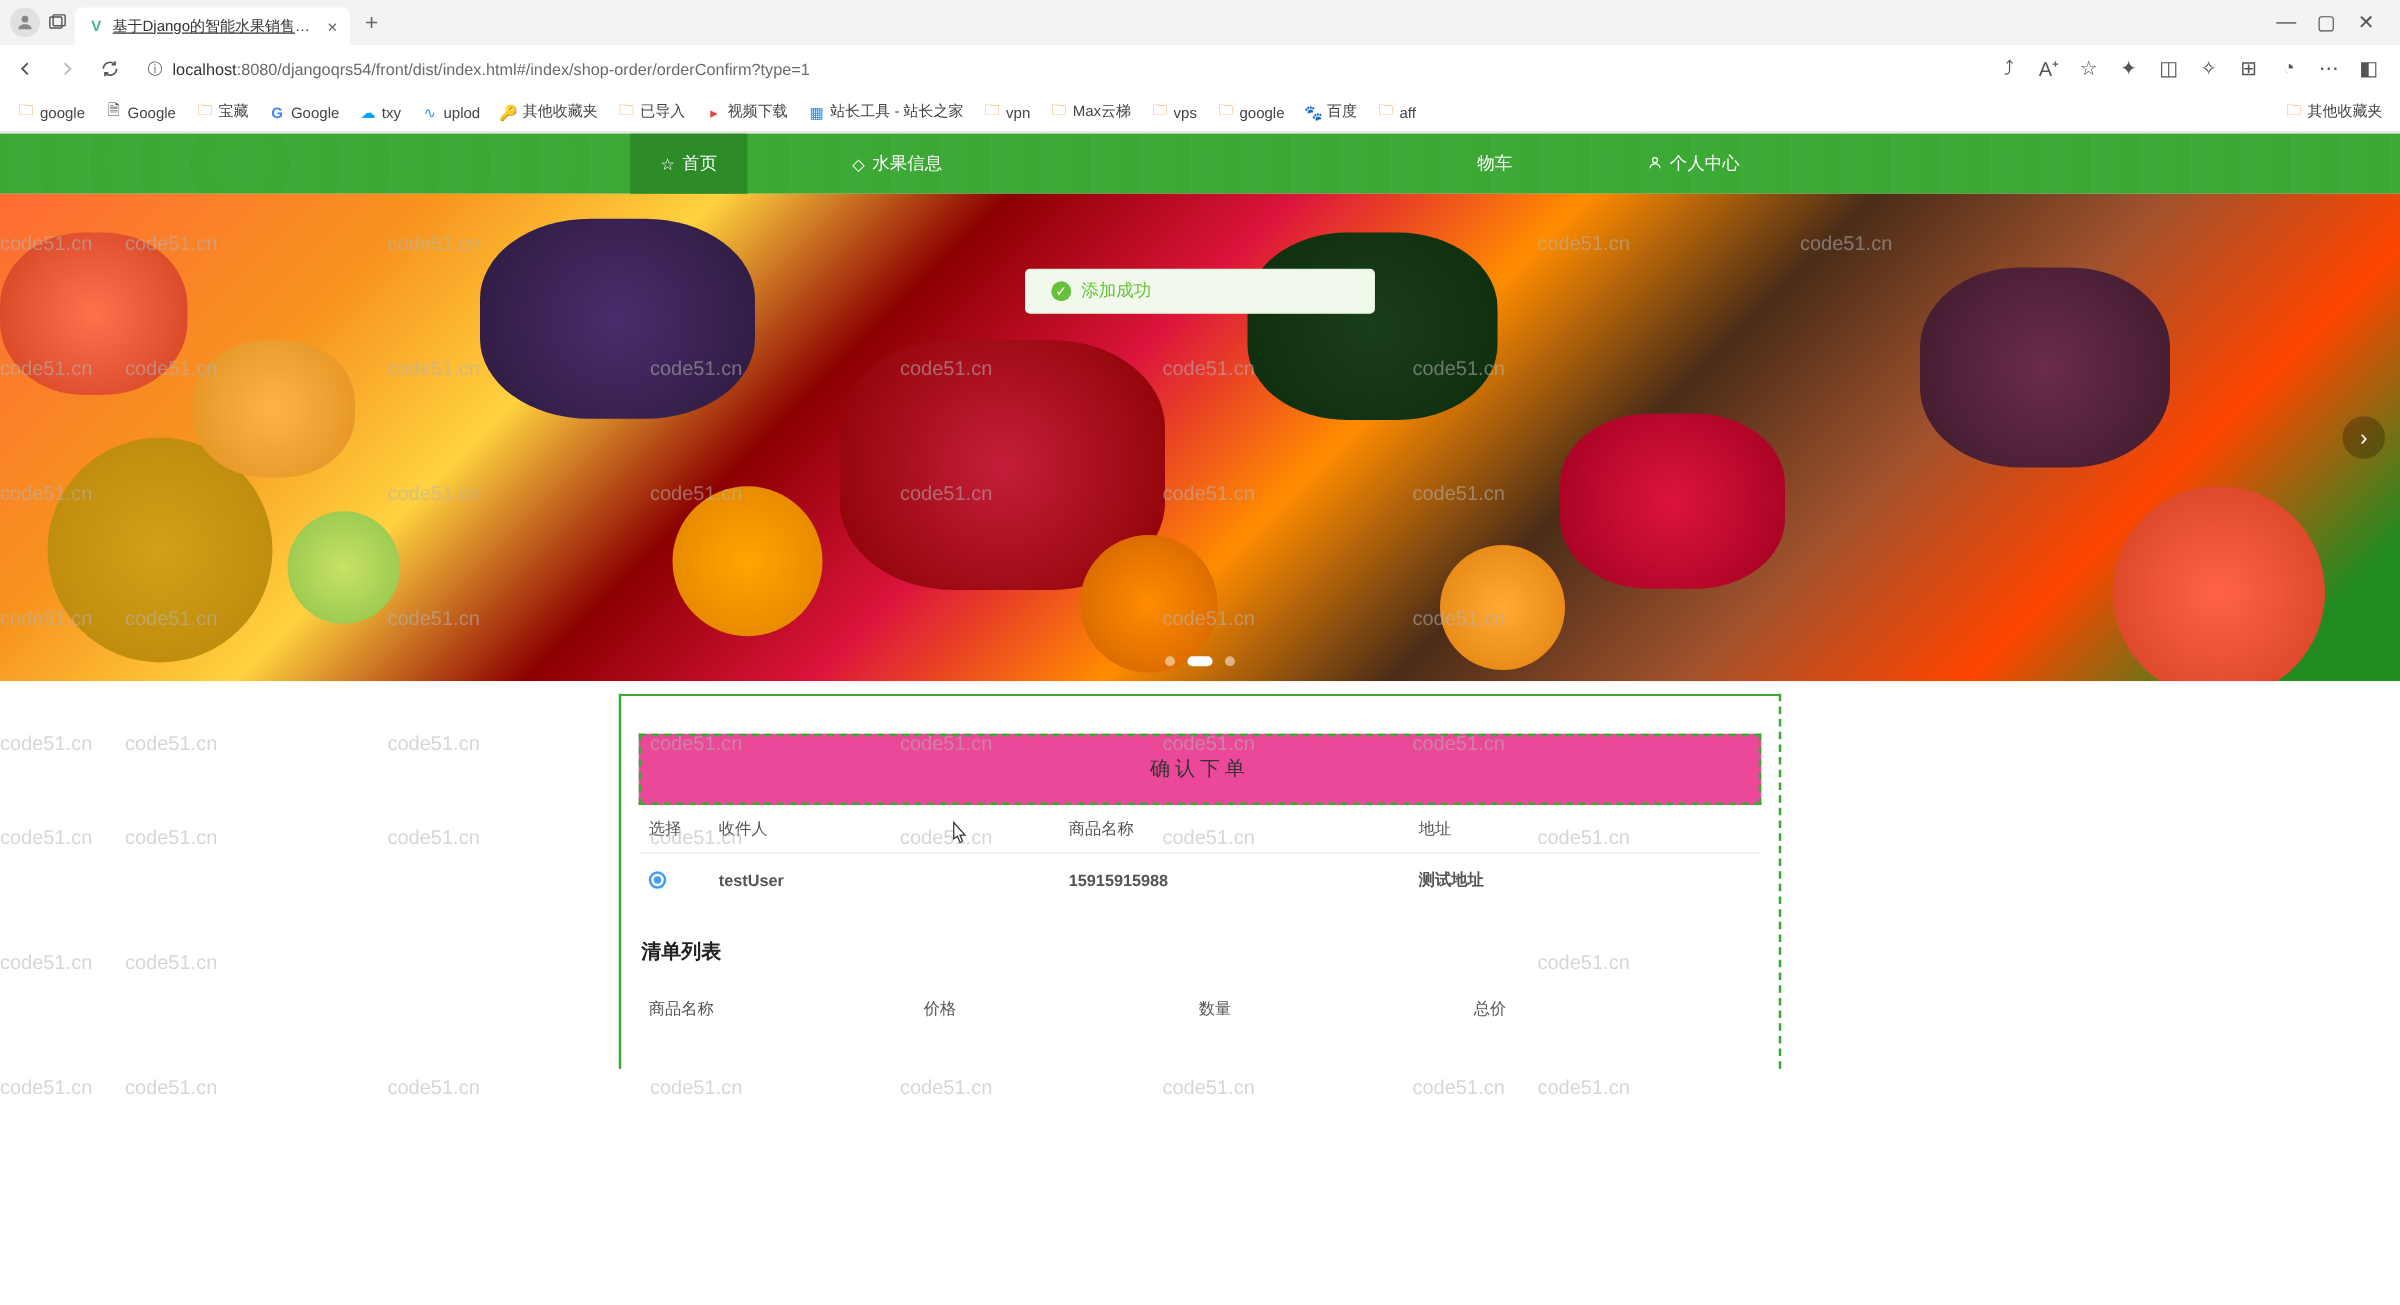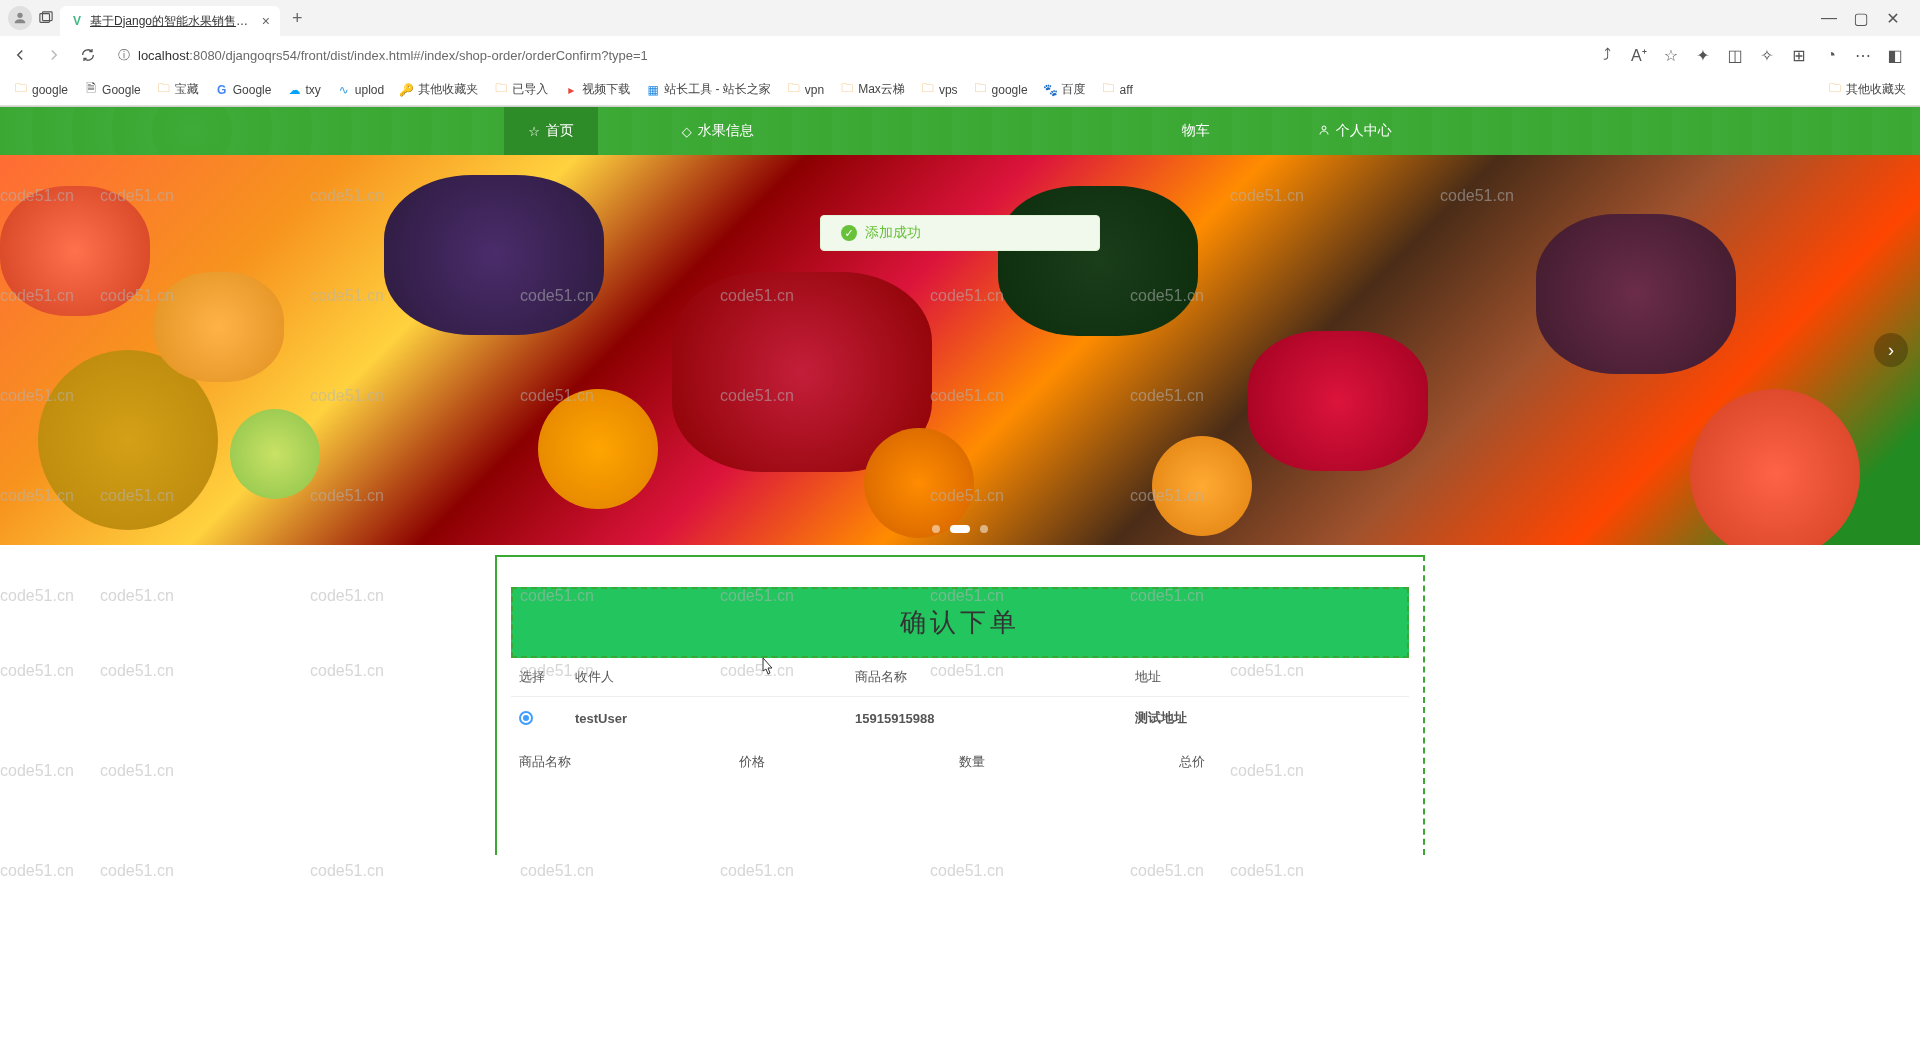--- a/index.html
+++ b/index.html
@@ -52,21 +52,21 @@
 .banner-dots { position: absolute; bottom: 12px; left: 50%; transform: translateX(-50%); display: flex; gap: 10px; z-index: 5; }
 .dot { width: 8px; height: 8px; border-radius: 50%; background: rgba(255,255,255,0.5); cursor: pointer; }
 .dot.active { background: #fff; width: 20px; border-radius: 4px; }
 
 .watermark-overlay { position: absolute; inset: 0; pointer-events: none; z-index: 50; }
 .wm { position: absolute; color: rgba(180,180,180,0.55); font-size: 16px; font-family: Liberation Sans, sans-serif; white-space: nowrap; }
 .banner-center-text { position: absolute; top: 280px; left: 50%; transform: translateX(-50%); color: #b81414; font-size: 36px; font-weight: bold; z-index: 10; white-space: nowrap; font-family: "SimSun", serif; letter-spacing: 1px; }
 
 .content-wrap { padding: 10px 0 40px; position: relative; background: #fff; }
 .order-panel { width: 930px; margin: 0 auto; border: 2px solid #3aa833; border-right: 2px dashed #3aa833; border-bottom: none; padding: 30px 14px 0; background: #fff; min-height: 300px; }
-.confirm-box { border: 2px dashed #3aa833; background: #22c55e; text-align: center; font-size: 26px; color: #333; padding: 16px; letter-spacing: 4px; }
+.confirm-box { border: 2px dashed #3aa833; background: #ec4899; text-align: center; font-size: 16px; color: #333; padding: 16px; letter-spacing: 4px; }
 .section-title { font-size: 16px; color: #222; margin: 26px 0 16px 2px; font-weight: 600; }
 .addr-table { width: 100%; font-size: 13px; color: #555; }
 .addr-head { display: grid; grid-template-columns: 56px 280px 280px 1fr; padding: 10px 8px; border-bottom: 1px solid #eee; color: #555; }
 .addr-row { display: grid; grid-template-columns: 56px 280px 280px 1fr; padding: 12px 8px; align-items: center; color: #555; font-weight: bold; }
 .radio { width: 14px; height: 14px; border: 2px solid #409eff; border-radius: 50%; display: flex; align-items: center; justify-content: center; cursor: pointer; }
 .radio.checked::after { content: ''; width: 6px; height: 6px; background: #409eff; border-radius: 50%; }
 .list-head { display: grid; grid-template-columns: 220px 220px 220px 1fr; padding: 10px 8px; color: #555; font-size: 13px; margin-top: 4px; }
 
 .cursor { position: absolute; left: 757px; top: 549px; z-index: 200; font-size: 16px; pointer-events: none; }
 </style>
@@ -280,20 +280,21 @@
         <div class="addr-row">
           <div>
               <span class="radio checked"></span>
             </div>
           <div>testUser</div>
           <div>15915915988</div>
           <div>测试地址</div>
         </div>
       </div>
 
+      <div class="section-title">清单列表</div>
       <div class="list-head">
         <div>商品名称</div>
         <div>价格</div>
         <div>数量</div>
         <div>总价</div>
       </div>
     </div>
   </div>
 
   <div class="watermark-overlay">

